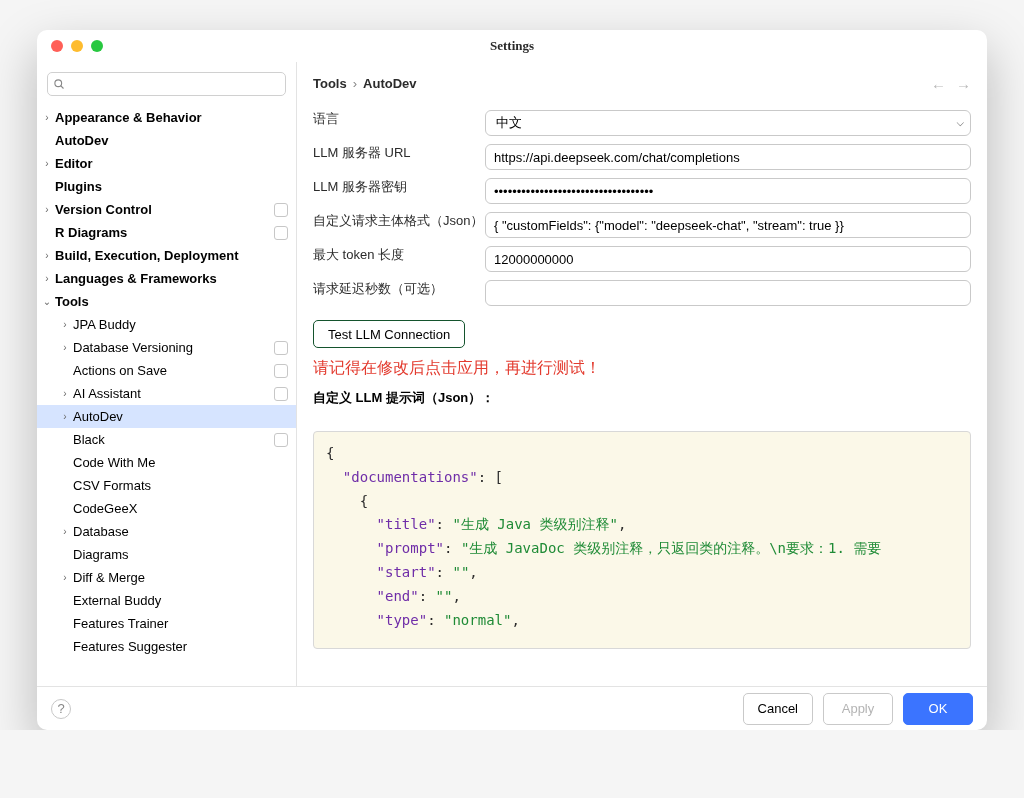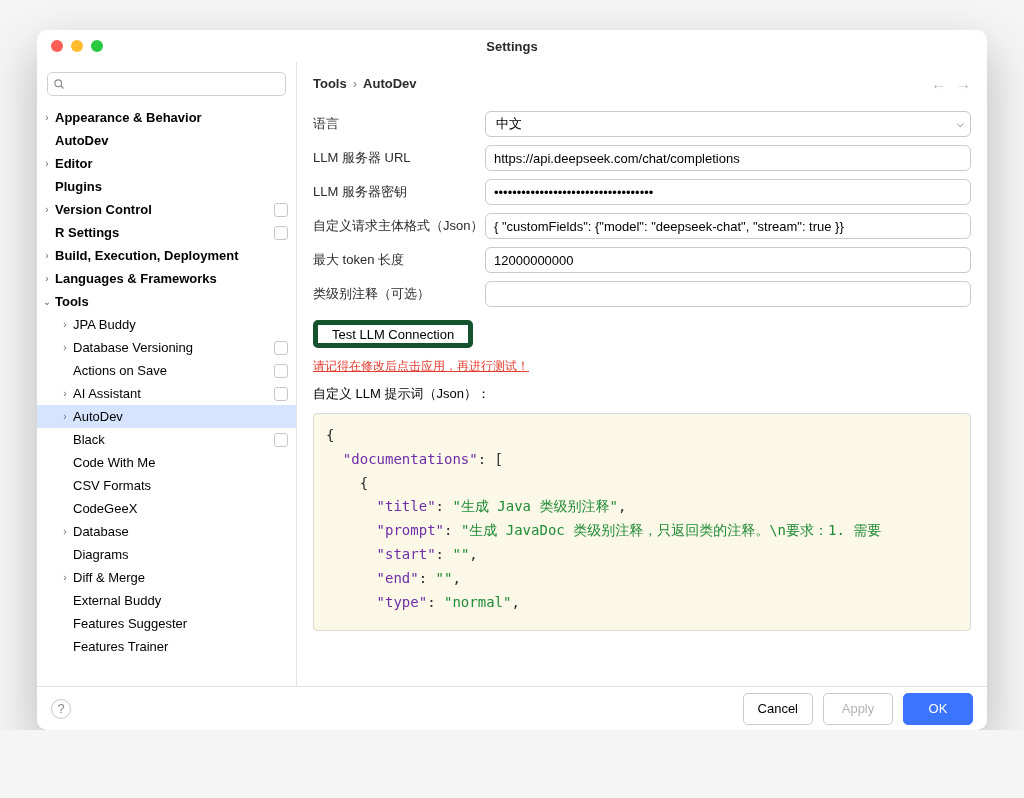--- a/index.html
+++ b/index.html
@@ -42,20 +42,21 @@
   }
   .tl-red { background: #ff5f57; }
   .tl-yellow { background: #febc2e; }
   .tl-green { background: #28c840; }
   .window-title {
     flex: 1;
     text-align: center;
     font-size: 13px;
     font-weight: 600;
     color: #2a2a2a;
+    font-family: Liberation Serif, serif;
   }
   .body-area {
     flex: 1;
     display: flex;
     overflow: hidden;
   }
   .sidebar {
     width: 260px;
     border-right: 1px solid #e3e3e3;
     display: flex;
@@ -148,21 +149,20 @@
     color: #b8b8b8;
     font-size: 15px;
   }
   .form-area {
     flex: 1;
     overflow-y: auto;
     padding: 4px 16px 10px 16px;
   }
   .form-row {
     display: flex;
-    align-items: center;
     margin: 6px 0;
     min-height: 28px;
   }
   .form-label {
     width: 172px;
     flex-shrink: 0;
     font-size: 13px;
     color: #2b2b2b;
   }
   .form-control {
@@ -182,34 +182,33 @@
     align-items: center;
     justify-content: space-between;
     padding: 0 6px 0 10px;
     cursor: default;
   }
   .select-caret { color: #666; font-size: 10px; }
   .test-btn-row { margin-top: 12px; }
   .btn {
     height: 28px;
     padding: 0 14px;
-    border: 5px solid #14532d;
+    border: 1px solid #14532d;
     border-radius: 5px;
     background: #fff;
     font-size: 13px;
     cursor: default;
     font-family: inherit;
   }
   .warning-row {
     color: #e33b2f;
-    font-size: 12px;
+    font-size: 16px;
     margin: 10px 0 8px 0;
-    text-decoration: underline;
-  }
-  .code-label-row { margin: 10px 0 10px 0; }
+  }
+  .code-label-row { margin: 10px 0 24px 0; font-weight: bold; }
   .code-block {
     border: 1px solid #d8d8d8;
     border-radius: 4px;
     background: #fbf8e8;
     padding: 10px 12px;
     font-family: "Menlo", "Monaco", Consolas, monospace;
     font-size: 14px;
     line-height: 1.7;
     white-space: pre;
     overflow: hidden;
@@ -298,21 +297,21 @@
             <span class="chevron"></span>
             <span class="tree-label bold">Plugins</span>
           </div>
           <div class="tree-item indent-0">
             <span class="chevron">›</span>
             <span class="tree-label bold">Version Control</span>
             <span class="badge-icon"></span>
           </div>
           <div class="tree-item indent-0">
             <span class="chevron"></span>
-            <span class="tree-label bold">R Settings</span>
+            <span class="tree-label bold">R Diagrams</span>
             <span class="badge-icon"></span>
           </div>
           <div class="tree-item indent-0">
             <span class="chevron">›</span>
             <span class="tree-label bold">Build, Execution, Deployment</span>
           </div>
           <div class="tree-item indent-0">
             <span class="chevron">›</span>
             <span class="tree-label bold">Languages &amp; Frameworks</span>
           </div>
@@ -371,25 +370,25 @@
           <div class="tree-item indent-1">
             <span class="chevron">›</span>
             <span class="tree-label">Diff &amp; Merge</span>
           </div>
           <div class="tree-item indent-1">
             <span class="chevron"></span>
             <span class="tree-label">External Buddy</span>
           </div>
           <div class="tree-item indent-1">
             <span class="chevron"></span>
+            <span class="tree-label">Features Trainer</span>
+          </div>
+          <div class="tree-item indent-1">
+            <span class="chevron"></span>
             <span class="tree-label">Features Suggester</span>
-          </div>
-          <div class="tree-item indent-1">
-            <span class="chevron"></span>
-            <span class="tree-label">Features Trainer</span>
           </div>
         </div>
     </div>
 
     <div class="main">
       <div class="crumb-row">
         <div class="breadcrumb">
           <span>Tools</span>
           <span class="crumb-sep">›</span>
           <span>AutoDev</span>
@@ -425,21 +424,21 @@
           <div class="form-label">自定义请求主体格式（Json）</div>
           <input class="form-control" value="{ &quot;customFields&quot;: {&quot;model&quot;: &quot;deepseek-chat&quot;, &quot;stream&quot;: true }}" style="">
         </div>
 
         <div class="form-row">
           <div class="form-label">最大 token 长度</div>
           <input class="form-control" value="12000000000" style="">
         </div>
 
         <div class="form-row">
-          <div class="form-label">类级别注释（可选）</div>
+          <div class="form-label">请求延迟秒数（可选）</div>
           <input class="form-control" value="" style="">
         </div>
 
         <div class="form-row test-btn-row">
           <button class="btn">Test LLM Connection</button>
         </div>
 
         <div class="warning-row">请记得在修改后点击应用，再进行测试！</div>
 
         <div class="code-label-row">自定义 LLM 提示词（Json）：</div>

